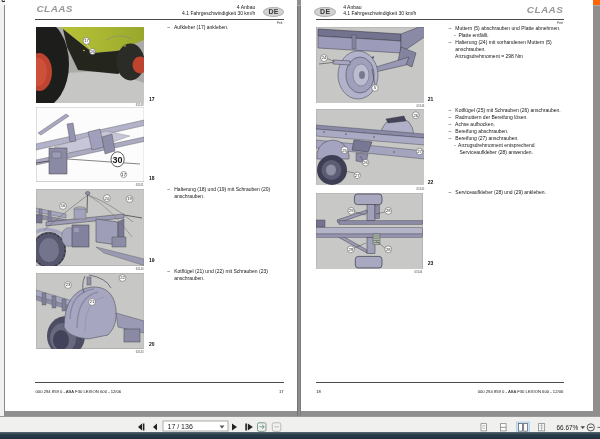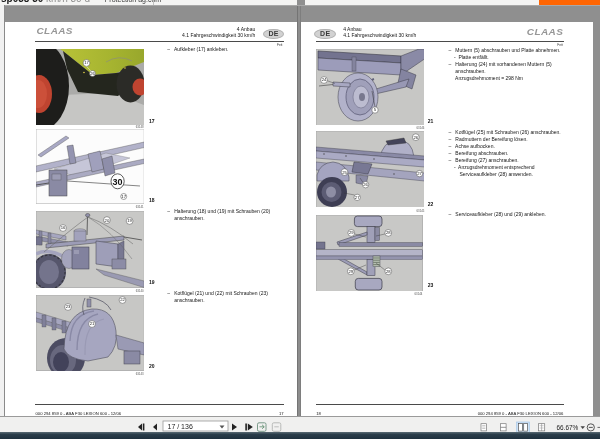--- a/index.html
+++ b/index.html
@@ -1,19 +1,19 @@
 <!DOCTYPE html>
 <html><head>
 
 <meta charset="utf-8">
 <style>
 html,body{margin:0;padding:0;}
 body{width:600px;height:439px;position:relative;overflow:hidden;background:#8f8f8f;font-family:"Liberation Sans",sans-serif;}
 .abs{position:absolute;}
-.page{position:absolute;top:22px;height:411px;background:#fff;}
+.page{position:absolute;top:0;height:411px;background:#fff;}
 .txt{position:absolute;font-size:5px;line-height:7px;color:#161616;white-space:pre;}
 .hdr{position:absolute;font-size:5px;line-height:5.65px;color:#161616;white-space:pre;}
 .ftr{position:absolute;font-size:4.2px;color:#161616;white-space:nowrap;}
 .tiny{position:absolute;font-size:3.2px;color:#333;}
 .fign{position:absolute;font-size:5px;font-weight:bold;color:#111;}
 .cap{position:absolute;font-size:2.8px;color:#555;}
 .logo{position:absolute;font-size:10px;font-weight:bold;font-style:italic;color:#979797;letter-spacing:0.4px;white-space:nowrap;transform:scaleY(0.85);transform-origin:left top;}
 .de{position:absolute;width:19.5px;height:8.6px;background:#d2d2d2;border:0.5px solid #b2b2b2;border-radius:50%;text-align:center;font-size:7px;font-weight:bold;color:#3a3a3a;line-height:8.8px;letter-spacing:0.3px;}
 .rule{position:absolute;height:1.1px;background:#4a4a4a;}
 </style>

